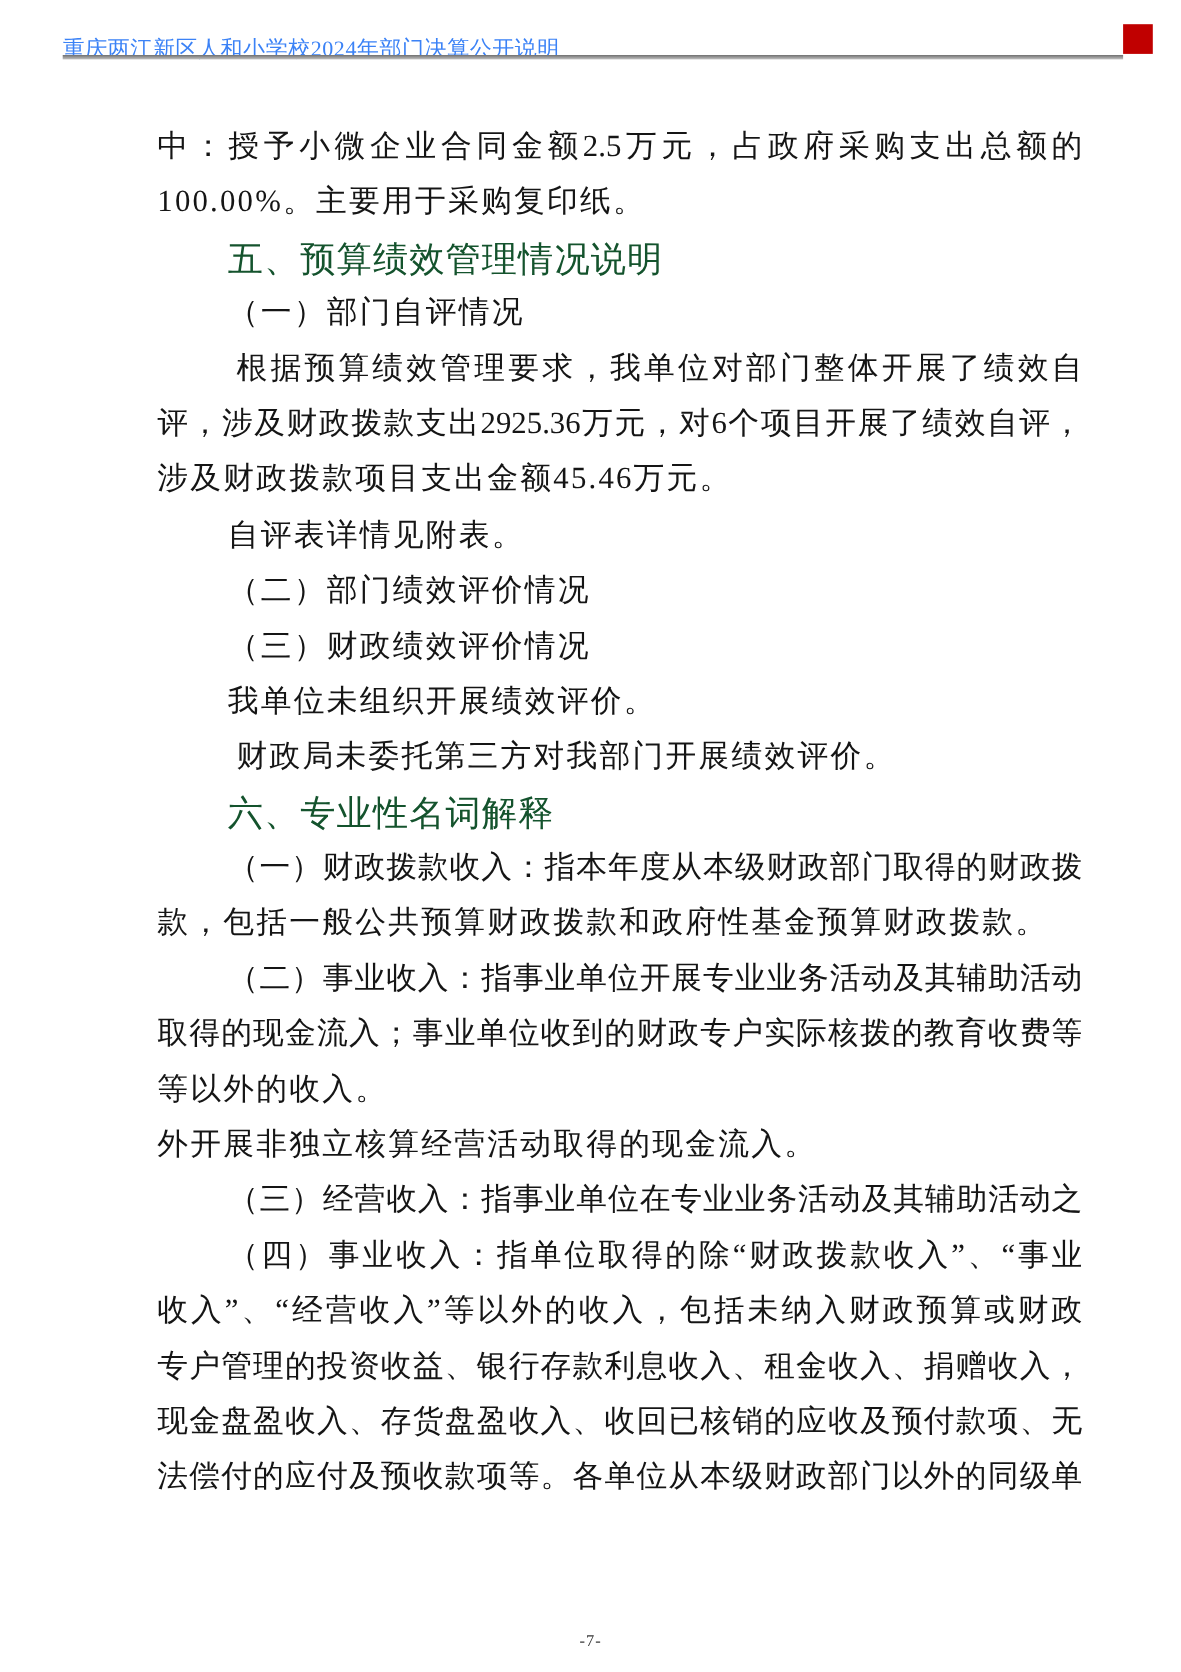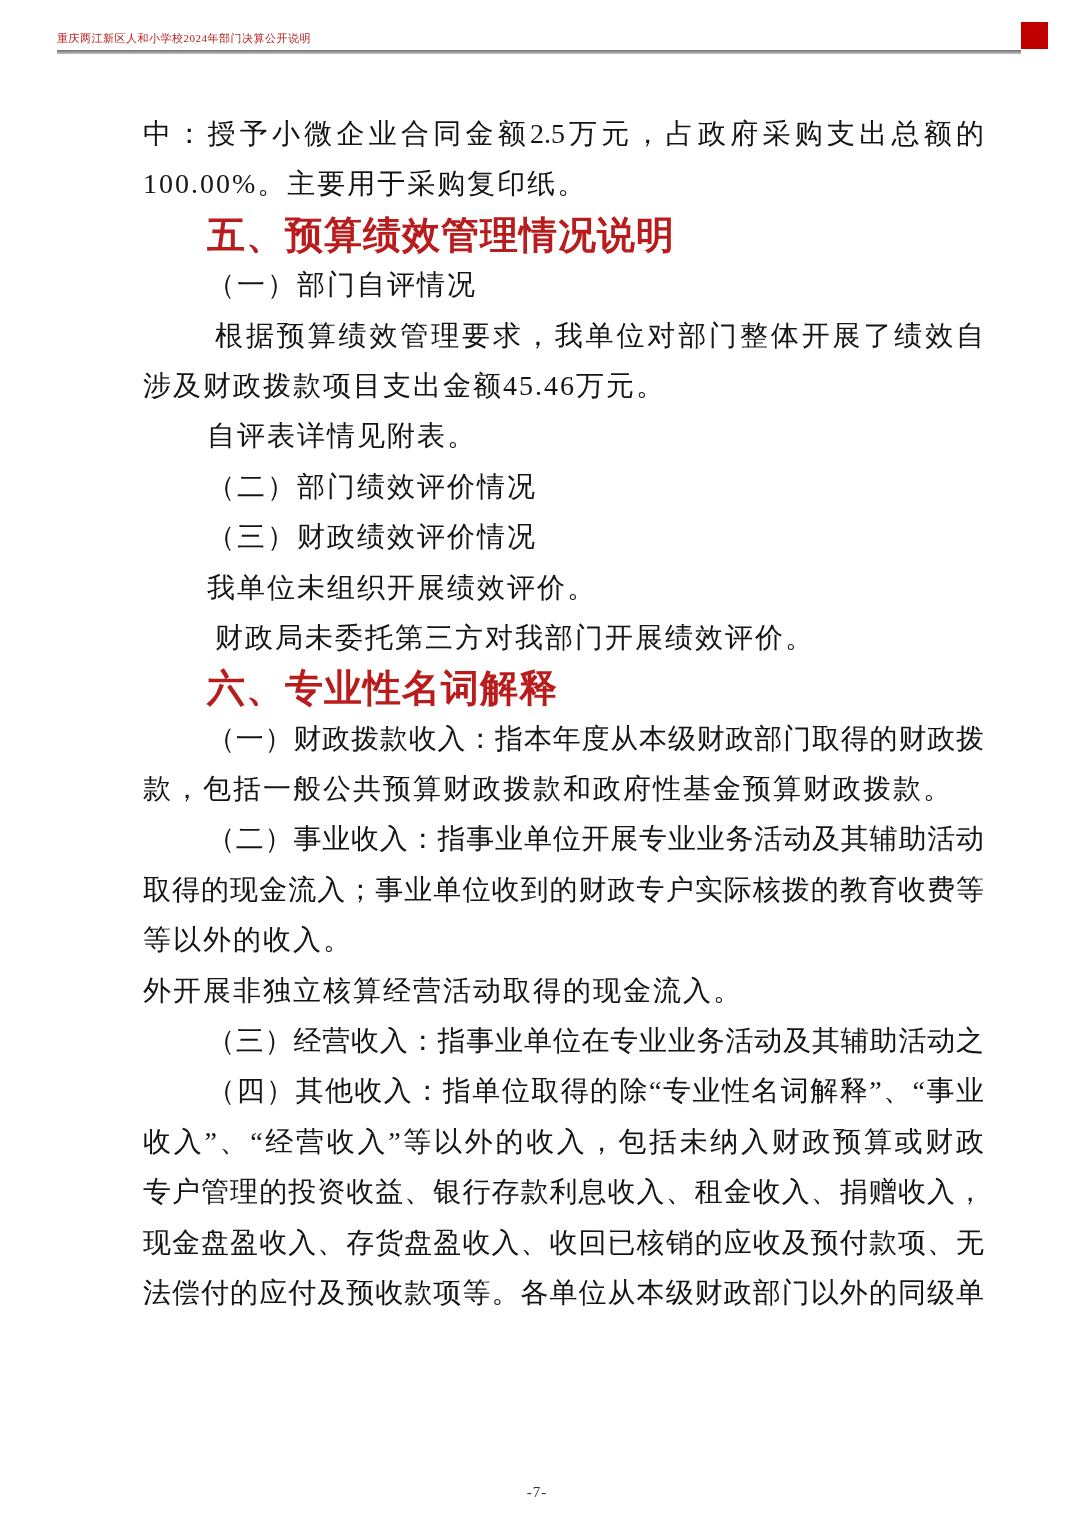--- a/index.html
+++ b/index.html
@@ -7,22 +7,22 @@
     width: 1074px; height: 1520px;
     background: #ffffff;
     position: relative;
     overflow: hidden;
     font-family: "Liberation Serif", serif;
     color: #111111;
   }
   .page-header-title {
     position: absolute;
     left: 57px; top: 31px;
-    font-size: 11px;
-    color: #b91c1c;
+    font-size: 20px;
+    color: #3b82f6;
     letter-spacing: 0.5px;
     white-space: nowrap;
     font-family: "Liberation Serif", serif;
   }
   .header-rule {
     position: absolute;
     left: 57px; top: 50px;
     width: 964px; height: 4px;
     background: linear-gradient(#6f6f6f, #c2c2c2);
   }
@@ -51,23 +51,23 @@
   }
   .line.justify {
     white-space: normal;
     overflow: hidden;
     letter-spacing: 0;
     text-align: justify;
     text-align-last: justify;
   }
   .line.heading {
     font-family: "Liberation Sans", sans-serif;
-    font-weight: 700;
-    font-size: 38px;
-    color: #b91c1c;
+    font-weight: 400;
+    font-size: 32px;
+    color: #14532d;
     letter-spacing: 1px;
   }
   .page-footer {
     position: absolute;
     left: 0; top: 1484px;
     width: 1074px;
     text-align: center;
     font-size: 15px;
     color: #333333;
     letter-spacing: 1px;
@@ -82,35 +82,36 @@
 <div class="header-rule"></div>
 
 <div class="red-marker" style="background: rgb(192, 0, 0);"></div>
 
 <div class="doc-lines">
     <div class="line justify" style="padding-left: 0px;">中：授予小微企业合同金额2.5万元，占政府采购支出总额的</div>
     <div class="line" style="padding-left: 0px;">100.00%。主要用于采购复印纸。</div>
     <div class="line heading" style="padding-left: 64px;">五、预算绩效管理情况说明</div>
     <div class="line" style="padding-left: 64px;">（一）部门自评情况</div>
     <div class="line justify" style="padding-left: 72px;">根据预算绩效管理要求，我单位对部门整体开展了绩效自</div>
+    <div class="line justify" style="padding-left: 0px;">评，涉及财政拨款支出2925.36万元，对6个项目开展了绩效自评，</div>
     <div class="line" style="padding-left: 0px;">涉及财政拨款项目支出金额45.46万元。</div>
     <div class="line" style="padding-left: 64px;">自评表详情见附表。</div>
     <div class="line" style="padding-left: 64px;">（二）部门绩效评价情况</div>
     <div class="line" style="padding-left: 64px;">（三）财政绩效评价情况</div>
     <div class="line" style="padding-left: 64px;">我单位未组织开展绩效评价。</div>
     <div class="line" style="padding-left: 72px;">财政局未委托第三方对我部门开展绩效评价。</div>
     <div class="line heading" style="padding-left: 64px;">六、专业性名词解释</div>
     <div class="line justify" style="padding-left: 64px;">（一）财政拨款收入：指本年度从本级财政部门取得的财政拨</div>
     <div class="line" style="padding-left: 0px;">款，包括一般公共预算财政拨款和政府性基金预算财政拨款。</div>
     <div class="line justify" style="padding-left: 64px;">（二）事业收入：指事业单位开展专业业务活动及其辅助活动</div>
     <div class="line justify" style="padding-left: 0px;">取得的现金流入；事业单位收到的财政专户实际核拨的教育收费等</div>
     <div class="line" style="padding-left: 0px;">等以外的收入。</div>
     <div class="line" style="padding-left: 0px;">外开展非独立核算经营活动取得的现金流入。</div>
     <div class="line justify" style="padding-left: 64px;">（三）经营收入：指事业单位在专业业务活动及其辅助活动之</div>
-    <div class="line justify" style="padding-left: 64px;">（四）其他收入：指单位取得的除“专业性名词解释”、“事业</div>
+    <div class="line justify" style="padding-left: 64px;">（四）事业收入：指单位取得的除“财政拨款收入”、“事业</div>
     <div class="line justify" style="padding-left: 0px;">收入”、“经营收入”等以外的收入，包括未纳入财政预算或财政</div>
     <div class="line justify" style="padding-left: 0px;">专户管理的投资收益、银行存款利息收入、租金收入、捐赠收入，</div>
     <div class="line justify" style="padding-left: 0px;">现金盘盈收入、存货盘盈收入、收回已核销的应收及预付款项、无</div>
     <div class="line justify" style="padding-left: 0px;">法偿付的应付及预收款项等。各单位从本级财政部门以外的同级单</div>
   </div>
 
 <div class="page-footer">
   <span>-7-</span>
 </div>
 

